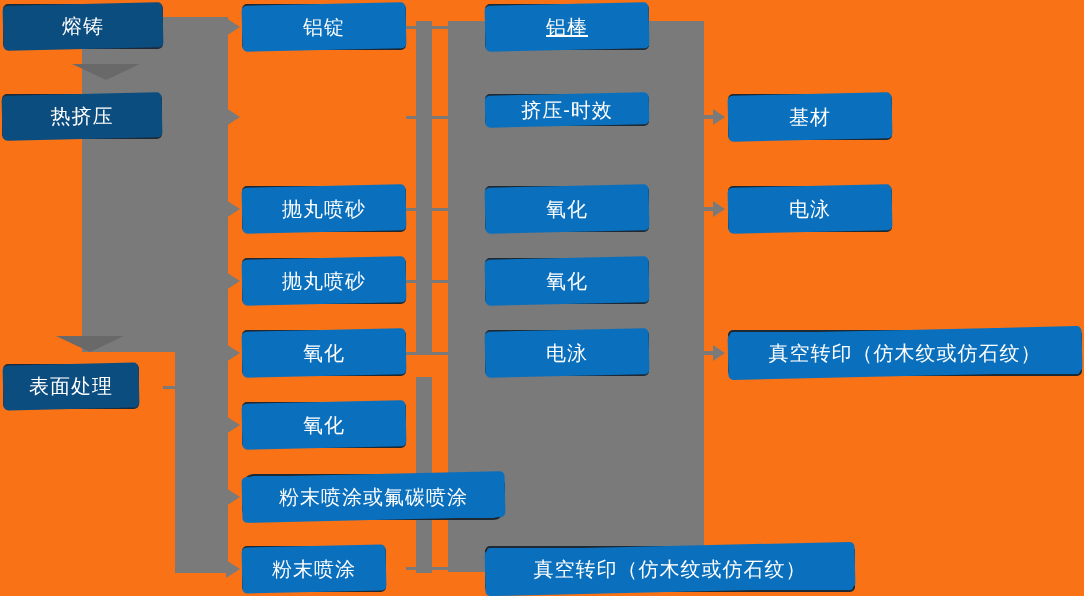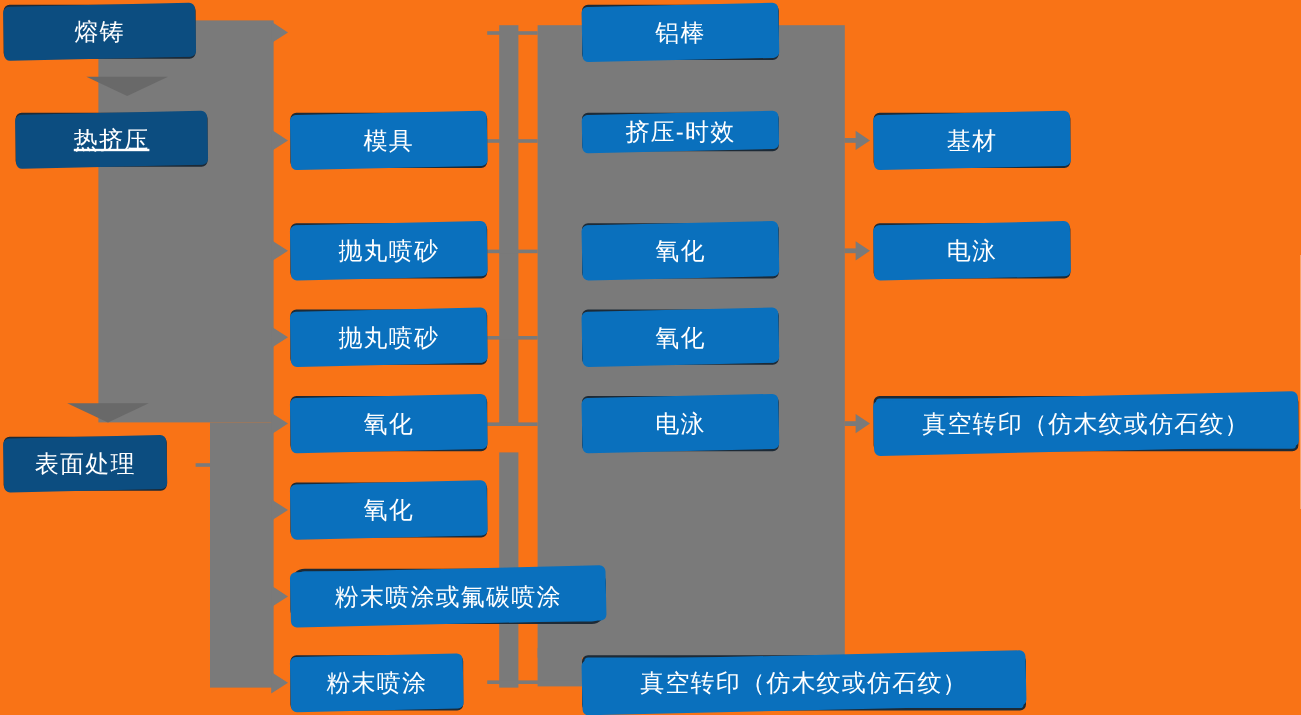--- a/index.html
+++ b/index.html
@@ -80,32 +80,32 @@
   <div class="arr-r" style="left:226px; top:560px;"></div>
 
   <div class="gray" style="left:704px; top:115px; width:10px; height:4px;"></div>
   <div class="arr-r2" style="left:713px; top:109px;"></div>
   <div class="gray" style="left:704px; top:207px; width:10px; height:4px;"></div>
   <div class="arr-r2" style="left:713px; top:201px;"></div>
   <div class="gray" style="left:704px; top:351px; width:10px; height:4px;"></div>
   <div class="arr-r2" style="left:713px; top:345px;"></div>
 
   <div class="node dark" style="left:3px; top:4px; width:160px; height:45px;">熔铸</div>
-  <div class="node dark" style="left:13px; top:94px; width:160px; height:45px;text-decoration:underline;">热挤压</div>
+  <div class="node dark" style="left:2px; top:94px; width:160px; height:45px;">热挤压</div>
   <div class="node dark" style="left:3px; top:364px; width:136px; height:45px;">表面处理</div>
 
-  <div class="node" style="left:242px; top:94px; width:164px; height:46px;">模具</div>
+  <div class="node" style="left:242px; top:4px; width:164px; height:46px;">铝锭</div>
   <div class="node" style="left:242px; top:186px; width:164px; height:46px;">抛丸喷砂</div>
   <div class="node" style="left:242px; top:258px; width:164px; height:46px;">抛丸喷砂</div>
   <div class="node" style="left:242px; top:330px; width:164px; height:46px;">氧化</div>
   <div class="node" style="left:242px; top:402px; width:164px; height:46px;">氧化</div>
   <div class="node" style="left:242px; top:474px; width:263px; height:46px;border-radius:12px;">粉末喷涂或氟碳喷涂</div>
   <div class="node" style="left:242px; top:546px; width:144px; height:46px;">粉末喷涂</div>
 
-  <div class="node" style="left:485px; top:4px; width:164px; height:46px;">铝棒</div>
+  <div class="node" style="left:485px; top:4px; width:164px; height:46px;text-decoration:underline;">铝棒</div>
   <div class="node" style="left:485px; top:94px; width:164px; height:32px;">挤压-时效</div>
   <div class="node" style="left:485px; top:186px; width:164px; height:46px;">氧化</div>
   <div class="node" style="left:485px; top:258px; width:164px; height:46px;">氧化</div>
   <div class="node" style="left:485px; top:330px; width:164px; height:46px;">电泳</div>
   <div class="node" style="left:485px; top:546px; width:370px; height:46px;">真空转印（仿木纹或仿石纹）</div>
 
   <div class="node" style="left:728px; top:94px; width:164px; height:46px;">基材</div>
   <div class="node" style="left:728px; top:186px; width:164px; height:46px;">电泳</div>
   <div class="node" style="left:728px; top:330px; width:354px; height:46px;">真空转印（仿木纹或仿石纹）</div>
 

